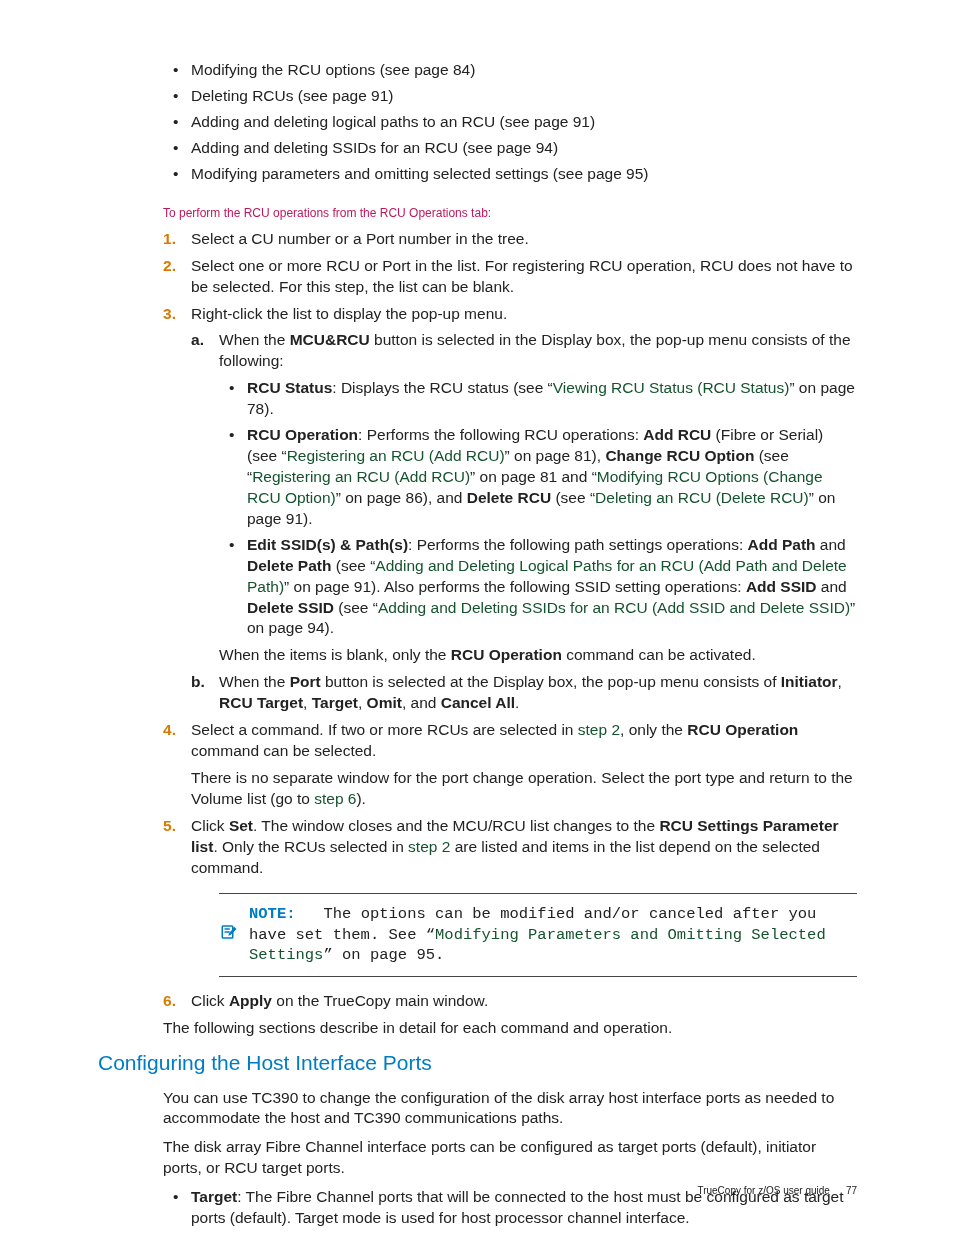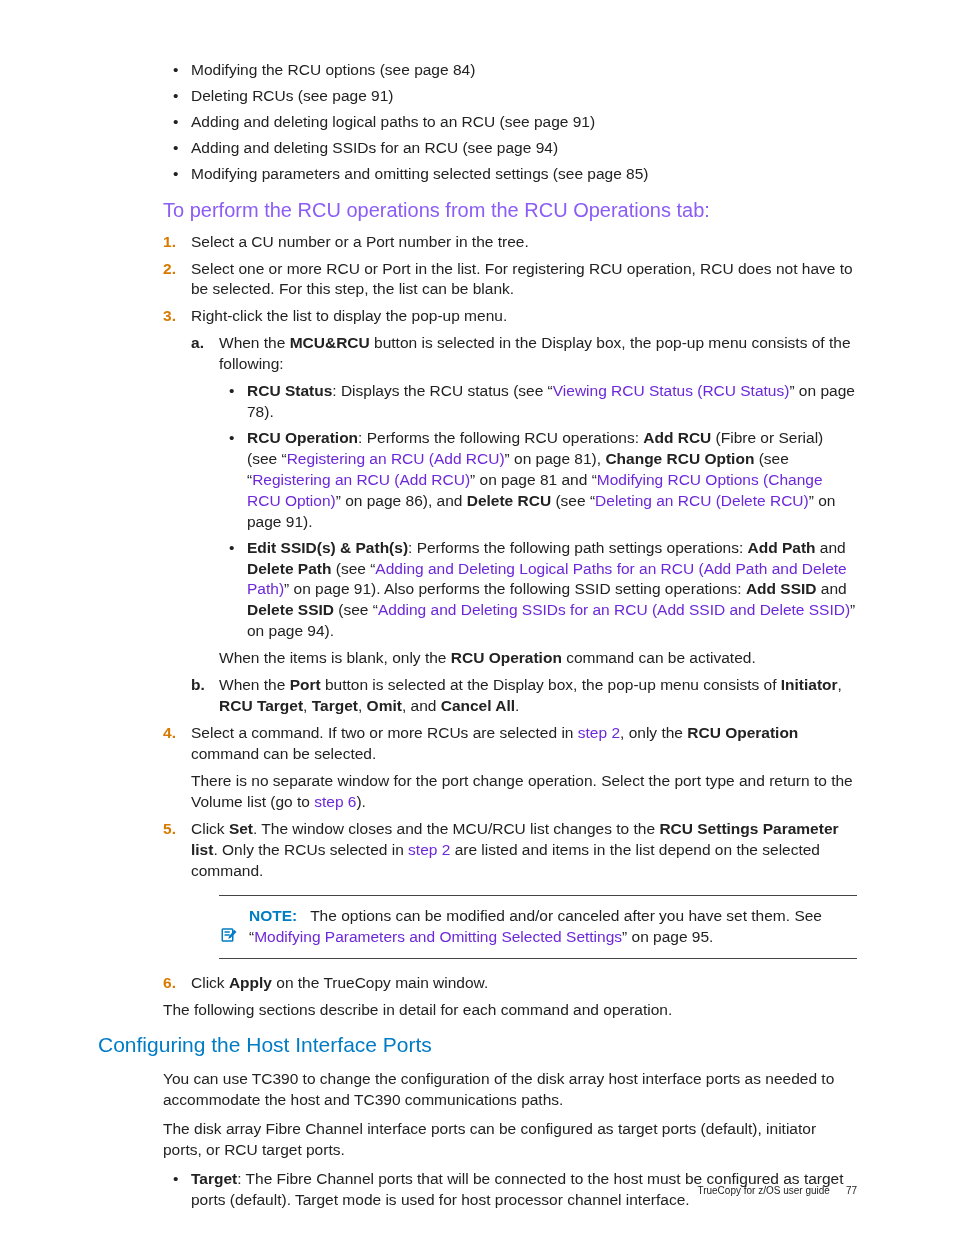--- a/index.html
+++ b/index.html
@@ -10,21 +10,21 @@
     font-family: "Futura", "Trebuchet MS", "Segoe UI", Arial, sans-serif;
     font-size: 15.5px;
     line-height: 1.35;
     color: #222;
     position: relative;
     background: #fff;
   }
   .page {
     padding: 55px 97px 40px 97px;
   }
-  a, .link { color: #6d28d9; text-decoration: none; }
+  a, .link { color: #14532d; text-decoration: none; }
   b { font-weight: bold; }
 
   ul.bullets, ol.nums, ol.alpha {
     margin: 0; padding: 0;
     list-style: none;
   }
   ul.bullets > li {
     position: relative;
     padding-left: 28px;
     margin: 5px 0;
@@ -66,36 +66,36 @@
     content: counter(al, lower-alpha) ".";
     position: absolute;
     left: 0;
     top: 0;
     font-weight: bold;
     color: #222;
   }
 
   .indent-para { margin: 6px 0 6px 0; }
   .after-list-para { margin: 6px 0 10px 0; }
-  .proc-title { color: #8b5cf6; margin: 12px 0 8px 0; font-size: 20px; }
+  .proc-title { color: #be185d; margin: 20px 0 8px 0; font-size: 12px; }
 
   .section-h2 {
     color: #007cc5;
     font-size: 21px;
     font-weight: 400;
     margin: 6px 0 10px -65px;
   }
 
   .note-block {
     margin: 14px 0 14px 28px;
     border-top: 1px solid #444;
     border-bottom: 1px solid #444;
     padding: 10px 0 10px 0;
   }
-  .note-row { display: flex; gap: 10px; align-items: flex-end; }
+  .note-row { display: flex; gap: 10px; align-items: center; font-family: Liberation Mono, monospace; }
   .note-icon {
     width: 20px; flex: 0 0 20px; text-align: center;
     color: #007cc5; font-size: 16px; line-height: 1.2;
   }
   .note-label { color: #007cc5; font-weight: bold; }
   .note-body { flex: 1; }
 
   .footer {
     position: absolute;
     bottom: 38px;
@@ -111,21 +111,21 @@
 <body>
 
 <div class="page">
   <div class="block">
 
     <ul class="bullets">
       <li>Modifying the RCU options (see page 84)</li>
       <li>Deleting RCUs (see page 91)</li>
       <li>Adding and deleting logical paths to an RCU (see page 91)</li>
       <li>Adding and deleting SSIDs for an RCU (see page 94)</li>
-      <li>Modifying parameters and omitting selected settings (see page 85)</li>
+      <li>Modifying parameters and omitting selected settings (see page 95)</li>
     </ul>
 
 
     <div class="proc-title">To perform the RCU operations from the RCU Operations tab:</div>
 
     <ol class="nums">
       <li>Select a CU number or a Port number in the tree.</li>
       <li>Select one or more RCU or Port in the list. For registering RCU operation, RCU does not have to be selected. For this step, the list can be blank.</li>
       <li>
         <span>Right-click the list to display the pop-up menu.</span>

